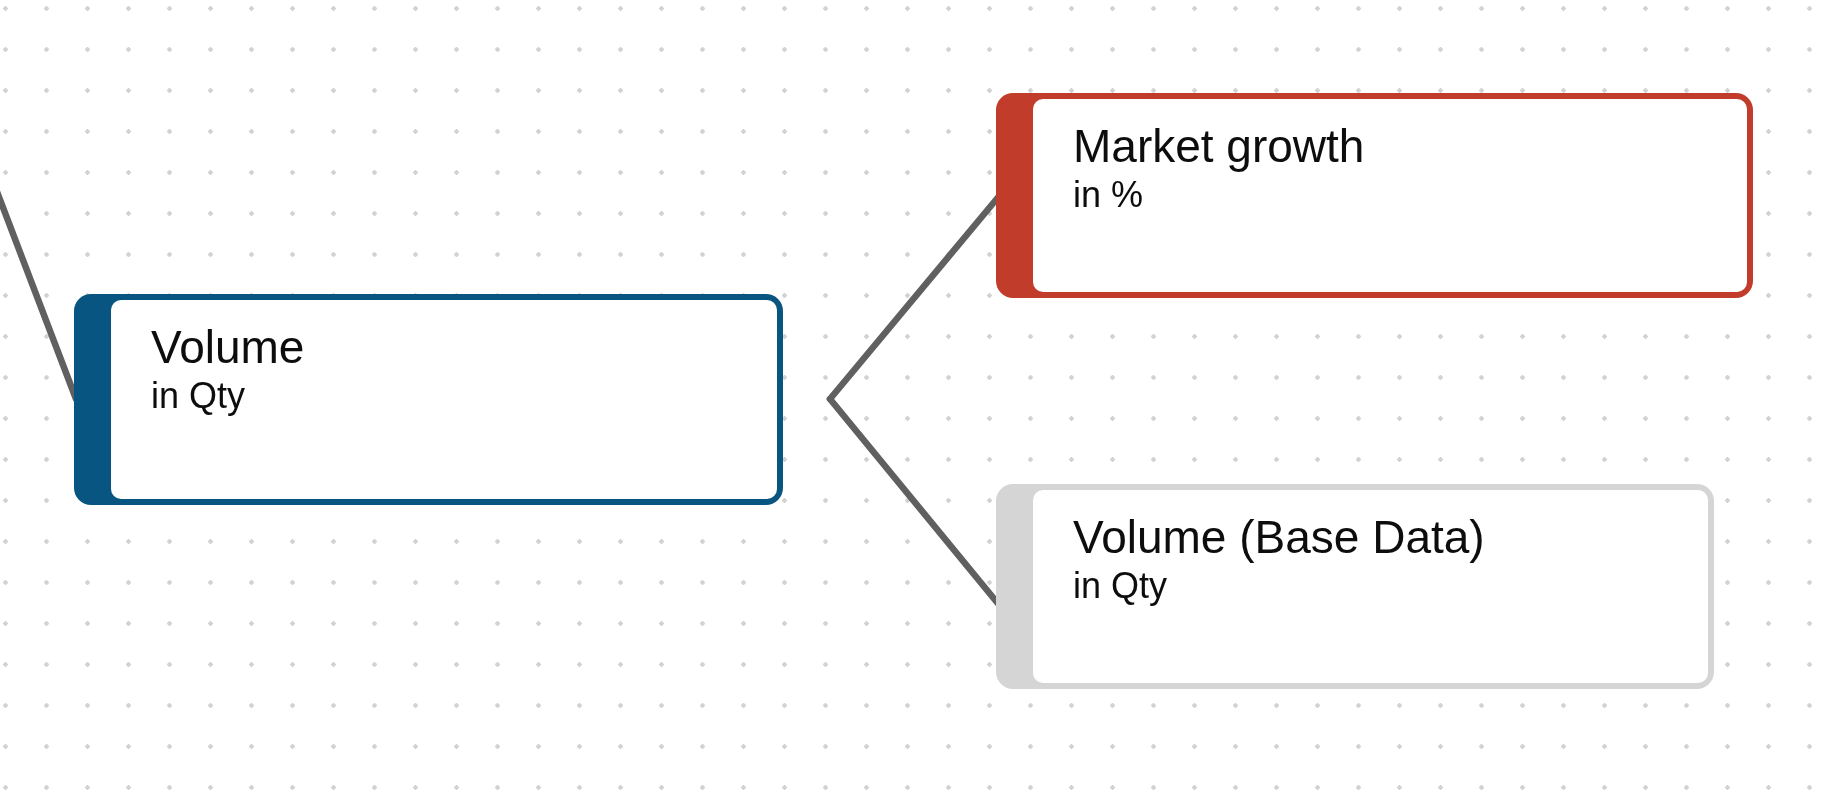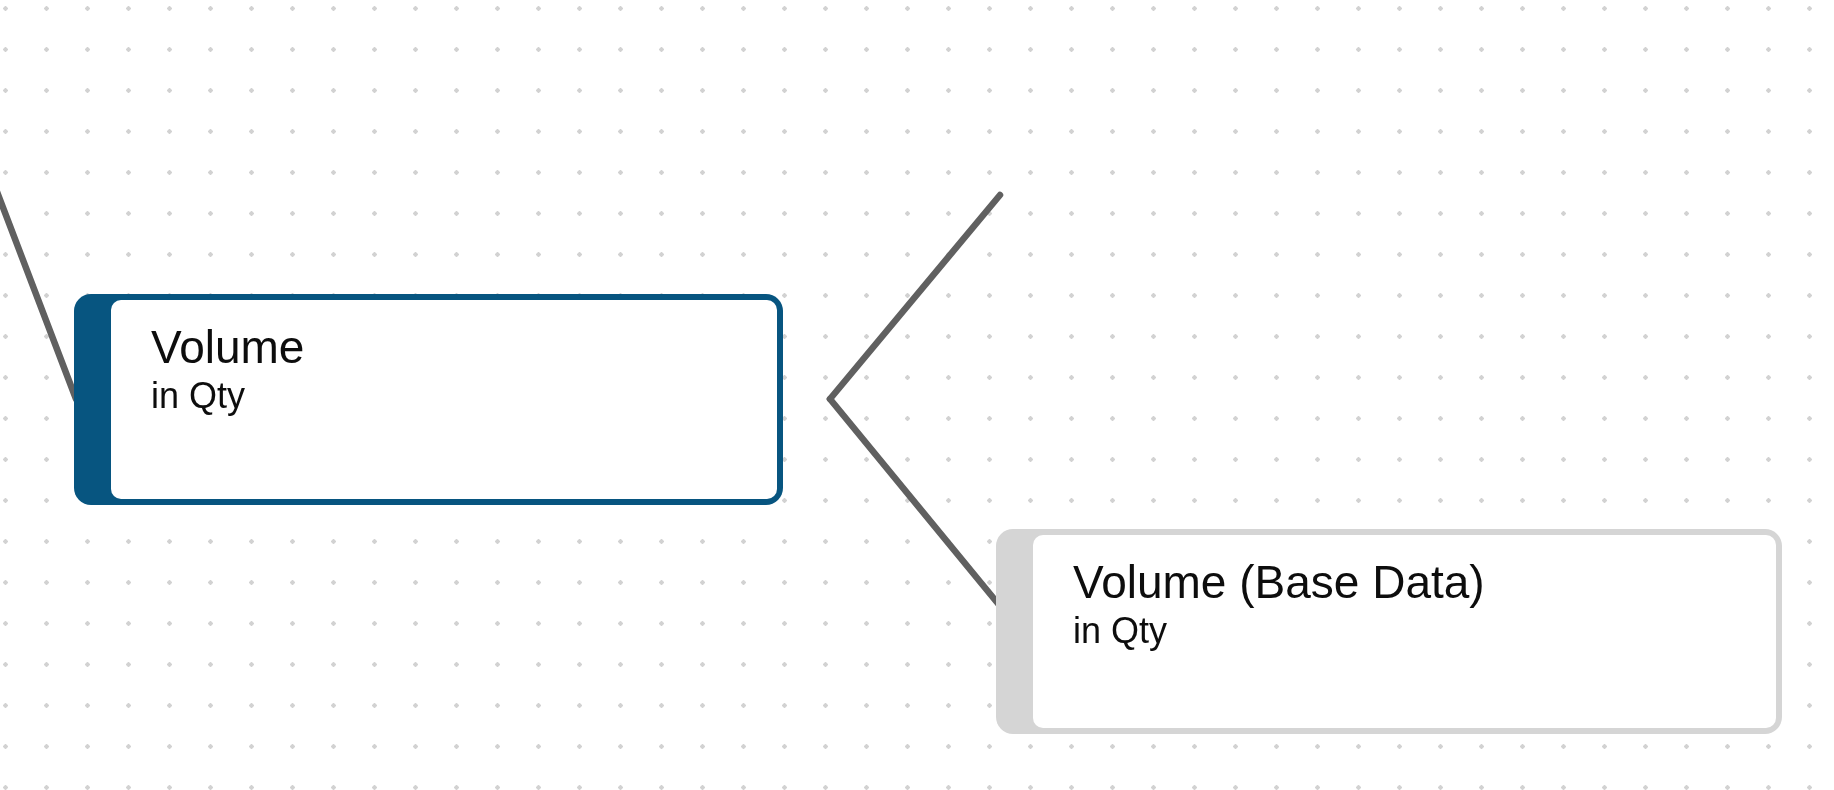--- a/index.html
+++ b/index.html
@@ -42,40 +42,46 @@
   }
   .node-unit {
     font-size: 36px;
     line-height: 1.2;
     color: #0d0d0d;
     white-space: nowrap;
   }
 
   .node-volume        { left: 74px;  top: 294px; width: 709px; height: 211px; }
   .node-market-growth { left: 996px; top: 93px;  width: 757px; height: 205px; }
-  .node-volume-base   { left: 996px; top: 529px; width: 786px; height: 205px; }
+  .node-volume-base   { left: 996px; top: 484px; width: 718px; height: 205px; }
 </style>
 </head>
 <body>
 
 <div class="canvas">
 
   <svg class="edge-layer" width="1834" height="790" viewBox="0 0 1834 790">
     <line x1="76" y1="399" x2="-14" y2="163" stroke-width="6.5" stroke-linecap="round" style="stroke: rgb(96, 96, 96);"></line>
     <line x1="830" y1="399" x2="1000" y2="195" stroke-width="6.5" stroke-linecap="round" style="stroke: rgb(96, 96, 96);"></line>
     <line x1="830" y1="399" x2="1000" y2="606" stroke-width="6.5" stroke-linecap="round" style="stroke: rgb(96, 96, 96);"></line>
   </svg>
 
   <div class="node node-volume" style="background-color: rgb(7, 85, 128);">
     <div class="node-body">
       <div class="node-title">Volume</div>
       <div class="node-unit">in Qty</div>
     </div>
   </div>
 
+  <div class="node node-market-growth" style="background-color: rgb(194, 60, 43);">
+    <div class="node-body">
+      <div class="node-title">Market growth</div>
+      <div class="node-unit">in %</div>
+    </div>
+  </div>
 
   <div class="node node-volume-base" style="background-color: rgb(213, 213, 213);">
     <div class="node-body">
       <div class="node-title">Volume (Base Data)</div>
       <div class="node-unit">in Qty</div>
     </div>
   </div>
 
 </div>
 

